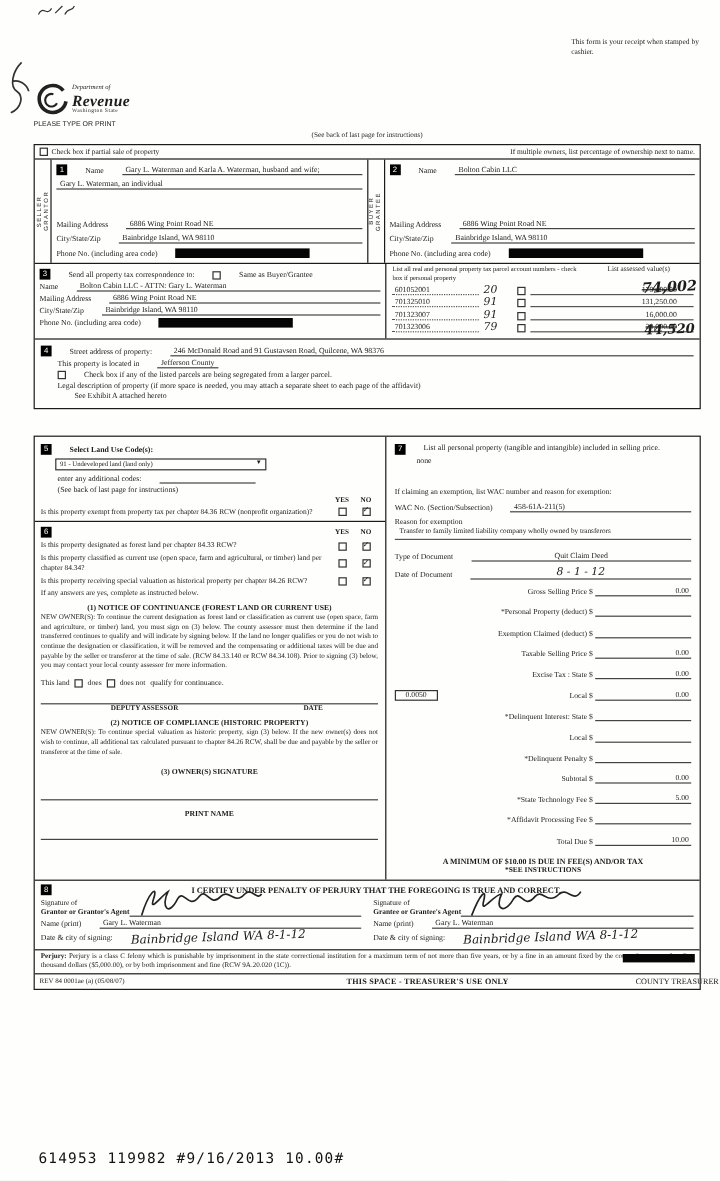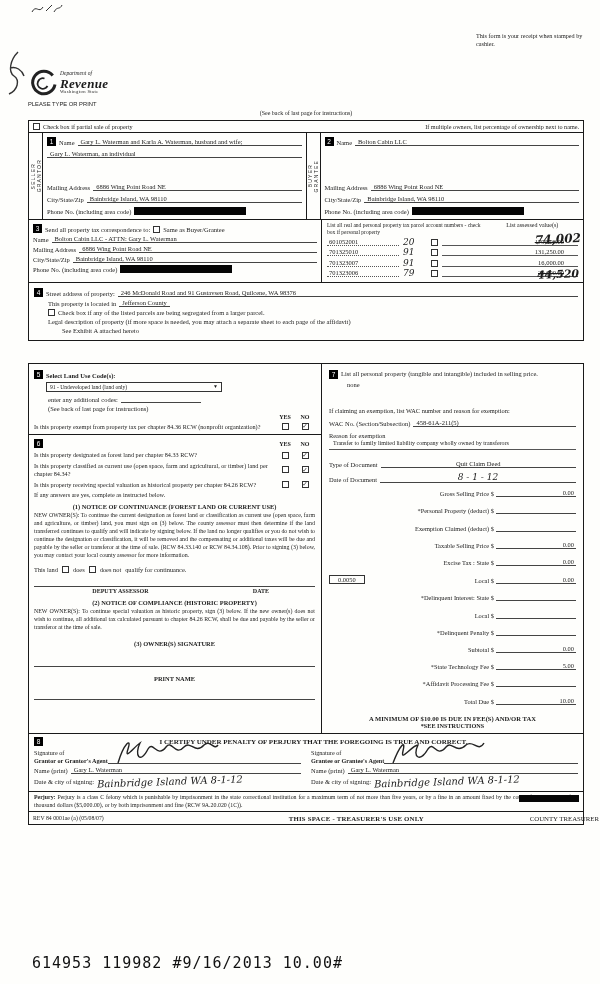--- a/index.html
+++ b/index.html
@@ -19,21 +19,21 @@
   .type-print { font-size:5.8px; margin-top:3px; font-family:"Liberation Sans",sans-serif; }
   .title-block { flex:1; text-align:center; padding-top:6px; }
   .title { font-size:11px; font-weight:bold; letter-spacing:.3px; }
   .chapter { font-size:7.2px; font-weight:bold; margin-top:2px; }
   .receipt-note { width:108px; font-size:6.2px; line-height:1.25; padding-top:6px; }
   .warning { text-align:center; margin-top:3px; }
   .warn-main { font-size:7.2px; font-weight:bold; letter-spacing:.2px; }
   .warn-sub { font-size:6px; }
 
   
-  .pf-row { display:flex; align-items:flex-end; gap:3px; font-size:6.5px; margin:2px 0; }
+  .pf-row { display:flex; align-items:flex-end; gap:15px; font-size:6.5px; margin:2px 0; }
   .flabel { white-space:nowrap; }
   .fval { border-bottom:1px solid #444; padding:0 3px 0 3px; min-height:8px; }
   .grow { flex:1; }
   .b { font-weight:bold; }
   .numbox { background:#000; color:#fff; width:9px; height:9px; font-size:6.5px; text-align:center; line-height:9px; flex:none; font-family:"Liberation Sans",sans-serif; }
   .cb { width:7px; height:7px; border:1px solid #333; display:inline-flex; align-items:center; justify-content:center; flex:none; background:#fff; }
   .cb .mark { font-size:6.5px; line-height:1; font-style:normal; }
   .redact { background:#050505; height:8px; width:112px; display:inline-block; }
   .hand { font-family:"DejaVu Serif",serif; font-style:italic; }
   .struck { text-decoration:line-through; }
@@ -106,21 +106,21 @@
   .sig-field svg { position:absolute; left:4px; bottom:-2px; }
   .hand-big { font-family:"DejaVu Serif",serif; font-style:italic; font-size:10px; transform:rotate(-2deg); display:inline-block; white-space:nowrap; }
 
   .perjury { border-top:1px solid #1a1a1a; padding:2px 5px; font-size:5.9px; line-height:1.3; text-align:justify; position:relative; }
   .perjury .black-bar { position:absolute; right:4px; top:3px; width:60px; height:7px; background:#060606; }
   .footer { border-top:1px solid #1a1a1a; display:flex; align-items:center; padding:2.5px 4px; }
   .f-rev { font-size:5.8px; width:150px; }
   .f-center { flex:1; text-align:center; font-size:6.8px; font-weight:bold; letter-spacing:.2px; }
   .f-county { font-size:6.8px; white-space:nowrap; margin-right:-20px; }
 
-  .stamp { position:absolute; left:32px; bottom:12px; font-family:"DejaVu Sans Mono",monospace; font-size:15px; letter-spacing:1px; color:#111; }
+  .stamp { position:absolute; left:32px; bottom:12px; font-family:"DejaVu Sans Mono",monospace; font-size:12px; letter-spacing:1px; color:#111; }
   .pen-top { position:absolute; left:30px; top:2px; }
   .pen-left { position:absolute; left:4px; top:50px; }
 </style>
 </head>
 <body>
 
 <div class="page">
   <svg class="pen-top" width="34" height="14" viewBox="0 0 34 14">
       <path d="M2,10 C6,2 9,12 13,5 M16,9 l6,-6 M24,10 c3,-6 6,-2 8,-7" fill="none" stroke="#333" stroke-width="1"></path>
     </svg>

